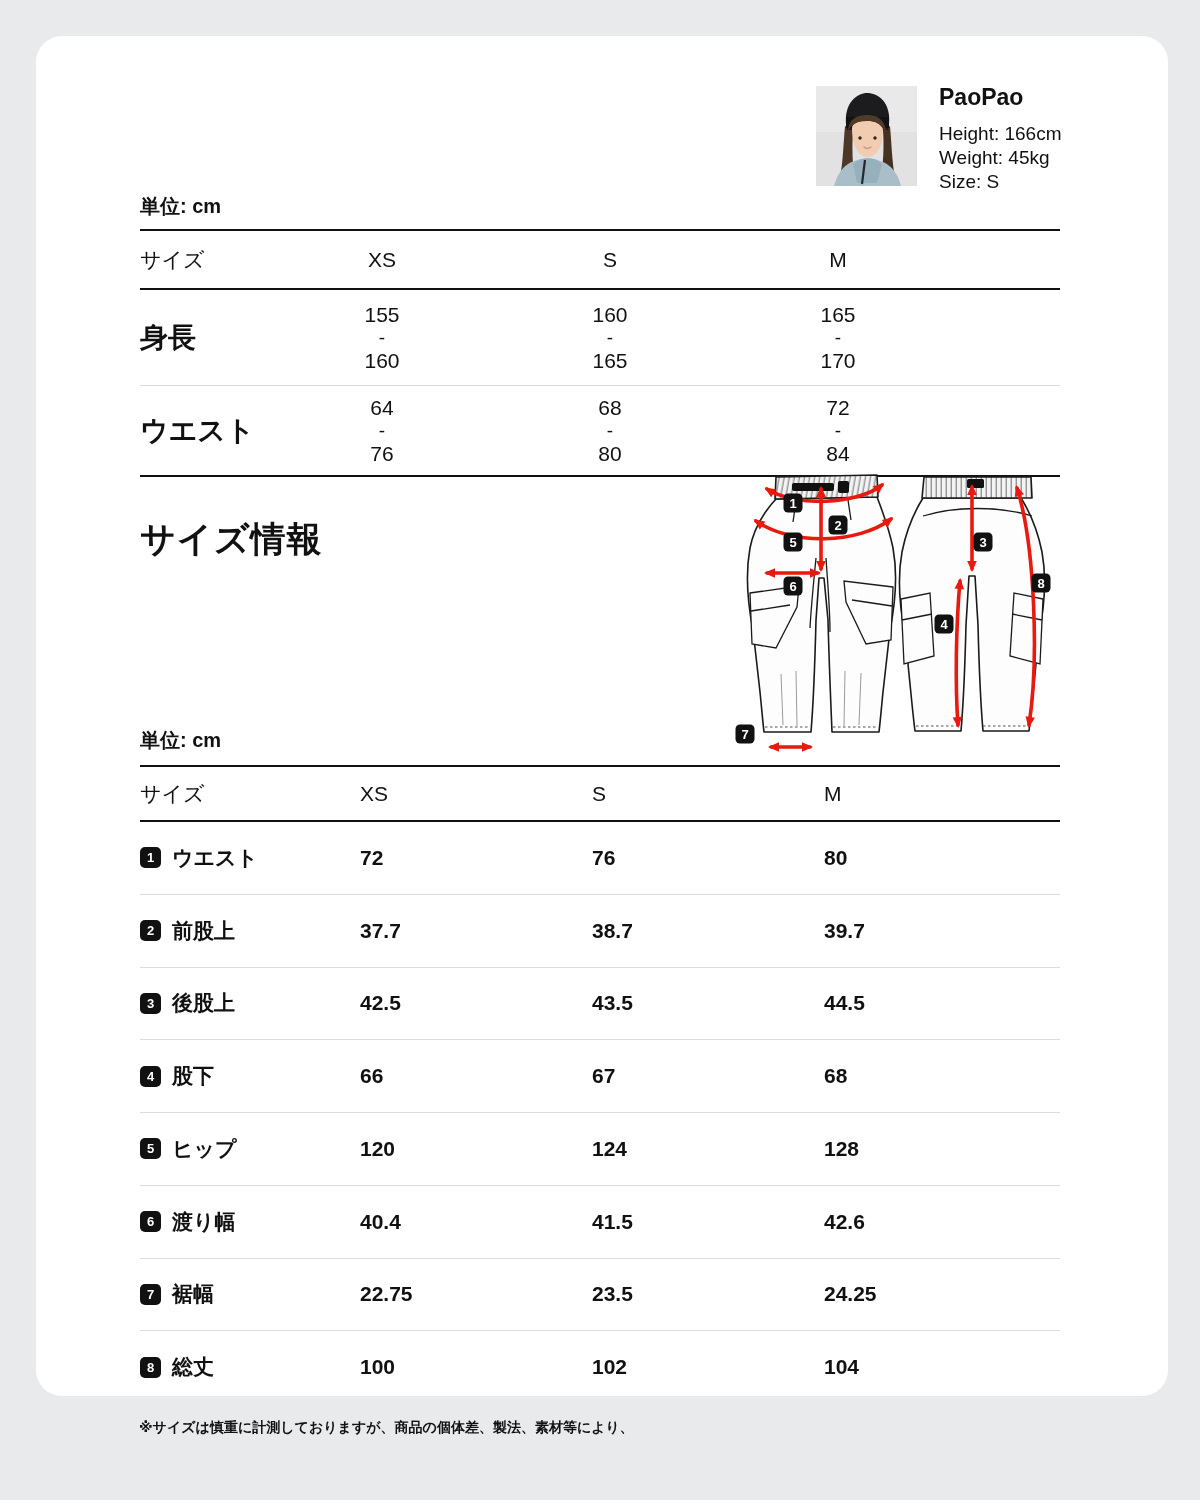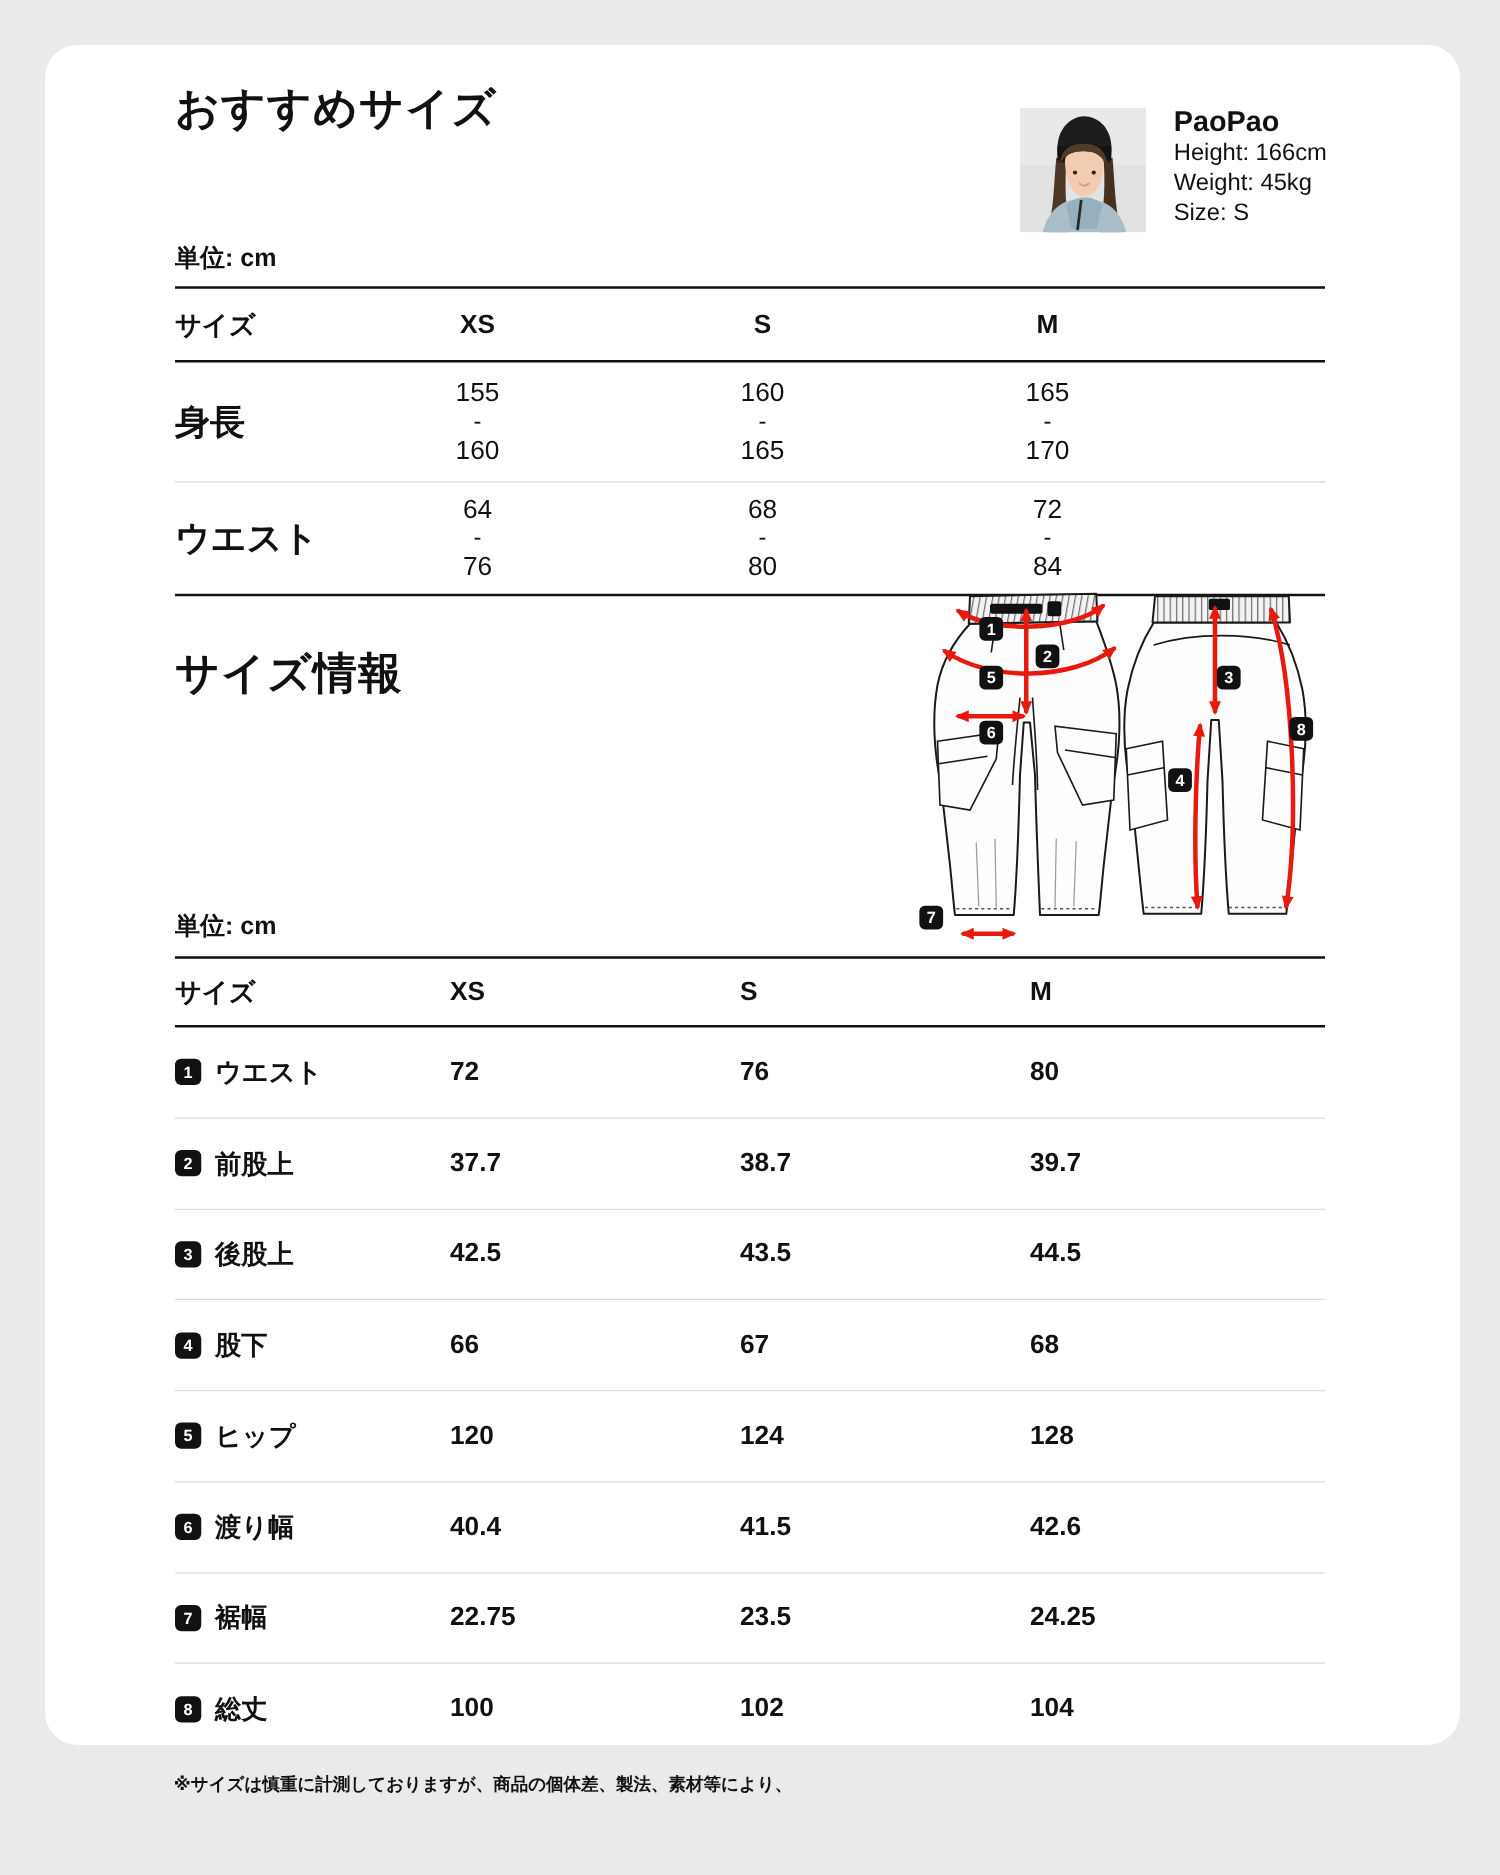--- a/index.html
+++ b/index.html
@@ -18,27 +18,27 @@
   }
   .abs{position:absolute;}
   .sec-title{
     font-size:35px;font-weight:800;letter-spacing:1px;
     white-space:nowrap;margin:0;line-height:42px;
   }
   .unit{font-size:20px;font-weight:700;white-space:nowrap;}
   
   .model-photo{left:780px;top:50px;width:101px;height:100px;overflow:hidden;}
   .model-meta{left:903px;top:48px;}
-  .model-name{font-size:23px;font-weight:800;margin-bottom:0;}
+  .model-name{font-size:23px;font-weight:800;margin-bottom:11px;}
   .model-line{font-size:19px;font-weight:400;line-height:24px;}
   
   .table1{left:104px;top:193px;width:920px;border-top:2px solid #111;}
   .t-grid1{display:grid;grid-template-columns:128px 228px 228px 228px;align-items:center;}
   .t1-header{height:57px;border-bottom:2px solid #111;}
-  .th{font-size:21px;font-weight:700;}
+  .th{font-size:21px;font-weight:400;}
   .th.c{text-align:center;}
   .t1-row1{height:95px;border-bottom:1px solid #d8d8d8;}
   .t1-row2{height:89px;border-bottom:2px solid #111;}
   .t1-lbl{font-size:28px;font-weight:700;}
   .t1-range{display:flex;flex-direction:column;align-items:center;
     font-size:21px;font-weight:400;line-height:26px;}
   .t1-range .dash{line-height:20px;font-size:19px;}
   
   .table2{left:104px;top:729px;width:920px;border-top:2px solid #111;}
   .t-grid2{display:grid;grid-template-columns:220px 232px 232px 236px;align-items:center;}
@@ -59,21 +59,20 @@
     position:absolute;left:139px;top:1410px;
     font-size:14px;font-weight:700;line-height:35px;white-space:nowrap;
   }
 </style>
 </head>
 <body>
 
 <div class="page">
   <div class="card">
 
-    <h1 class="abs sec-title" style="left:104px;top:30px;">おすすめサイズ</h1>
 
     <div class="abs model-photo">
       <svg width="101" height="100" viewBox="0 0 101 100">
         <rect width="101" height="100" fill="#e2e2e2"></rect>
         <rect width="101" height="46" fill="#e9e9e9"></rect>
         <path d="M29,40 C27,62 27,82 22,100 L40,100 C36,80 36,60 37,44 Z" fill="#4d3828"></path>
         <path d="M74,40 C76,62 76,82 81,100 L63,100 C68,80 68,58 67,44 Z" fill="#44311f"></path>
         <path d="M30,38 C28,16 42,7 51,7 C62,7 75,16 73,38 L72,44 L31,44 Z" fill="#1c1c1e"></path>
         <path d="M30,31 L73,31 L73,42 L30,42 Z" fill="#131315"></path>
         <path d="M36,42 C36,32 67,32 67,44 C67,60 61,71 51,71 C42,71 36,58 36,42 Z" fill="#f2ccb0"></path>

